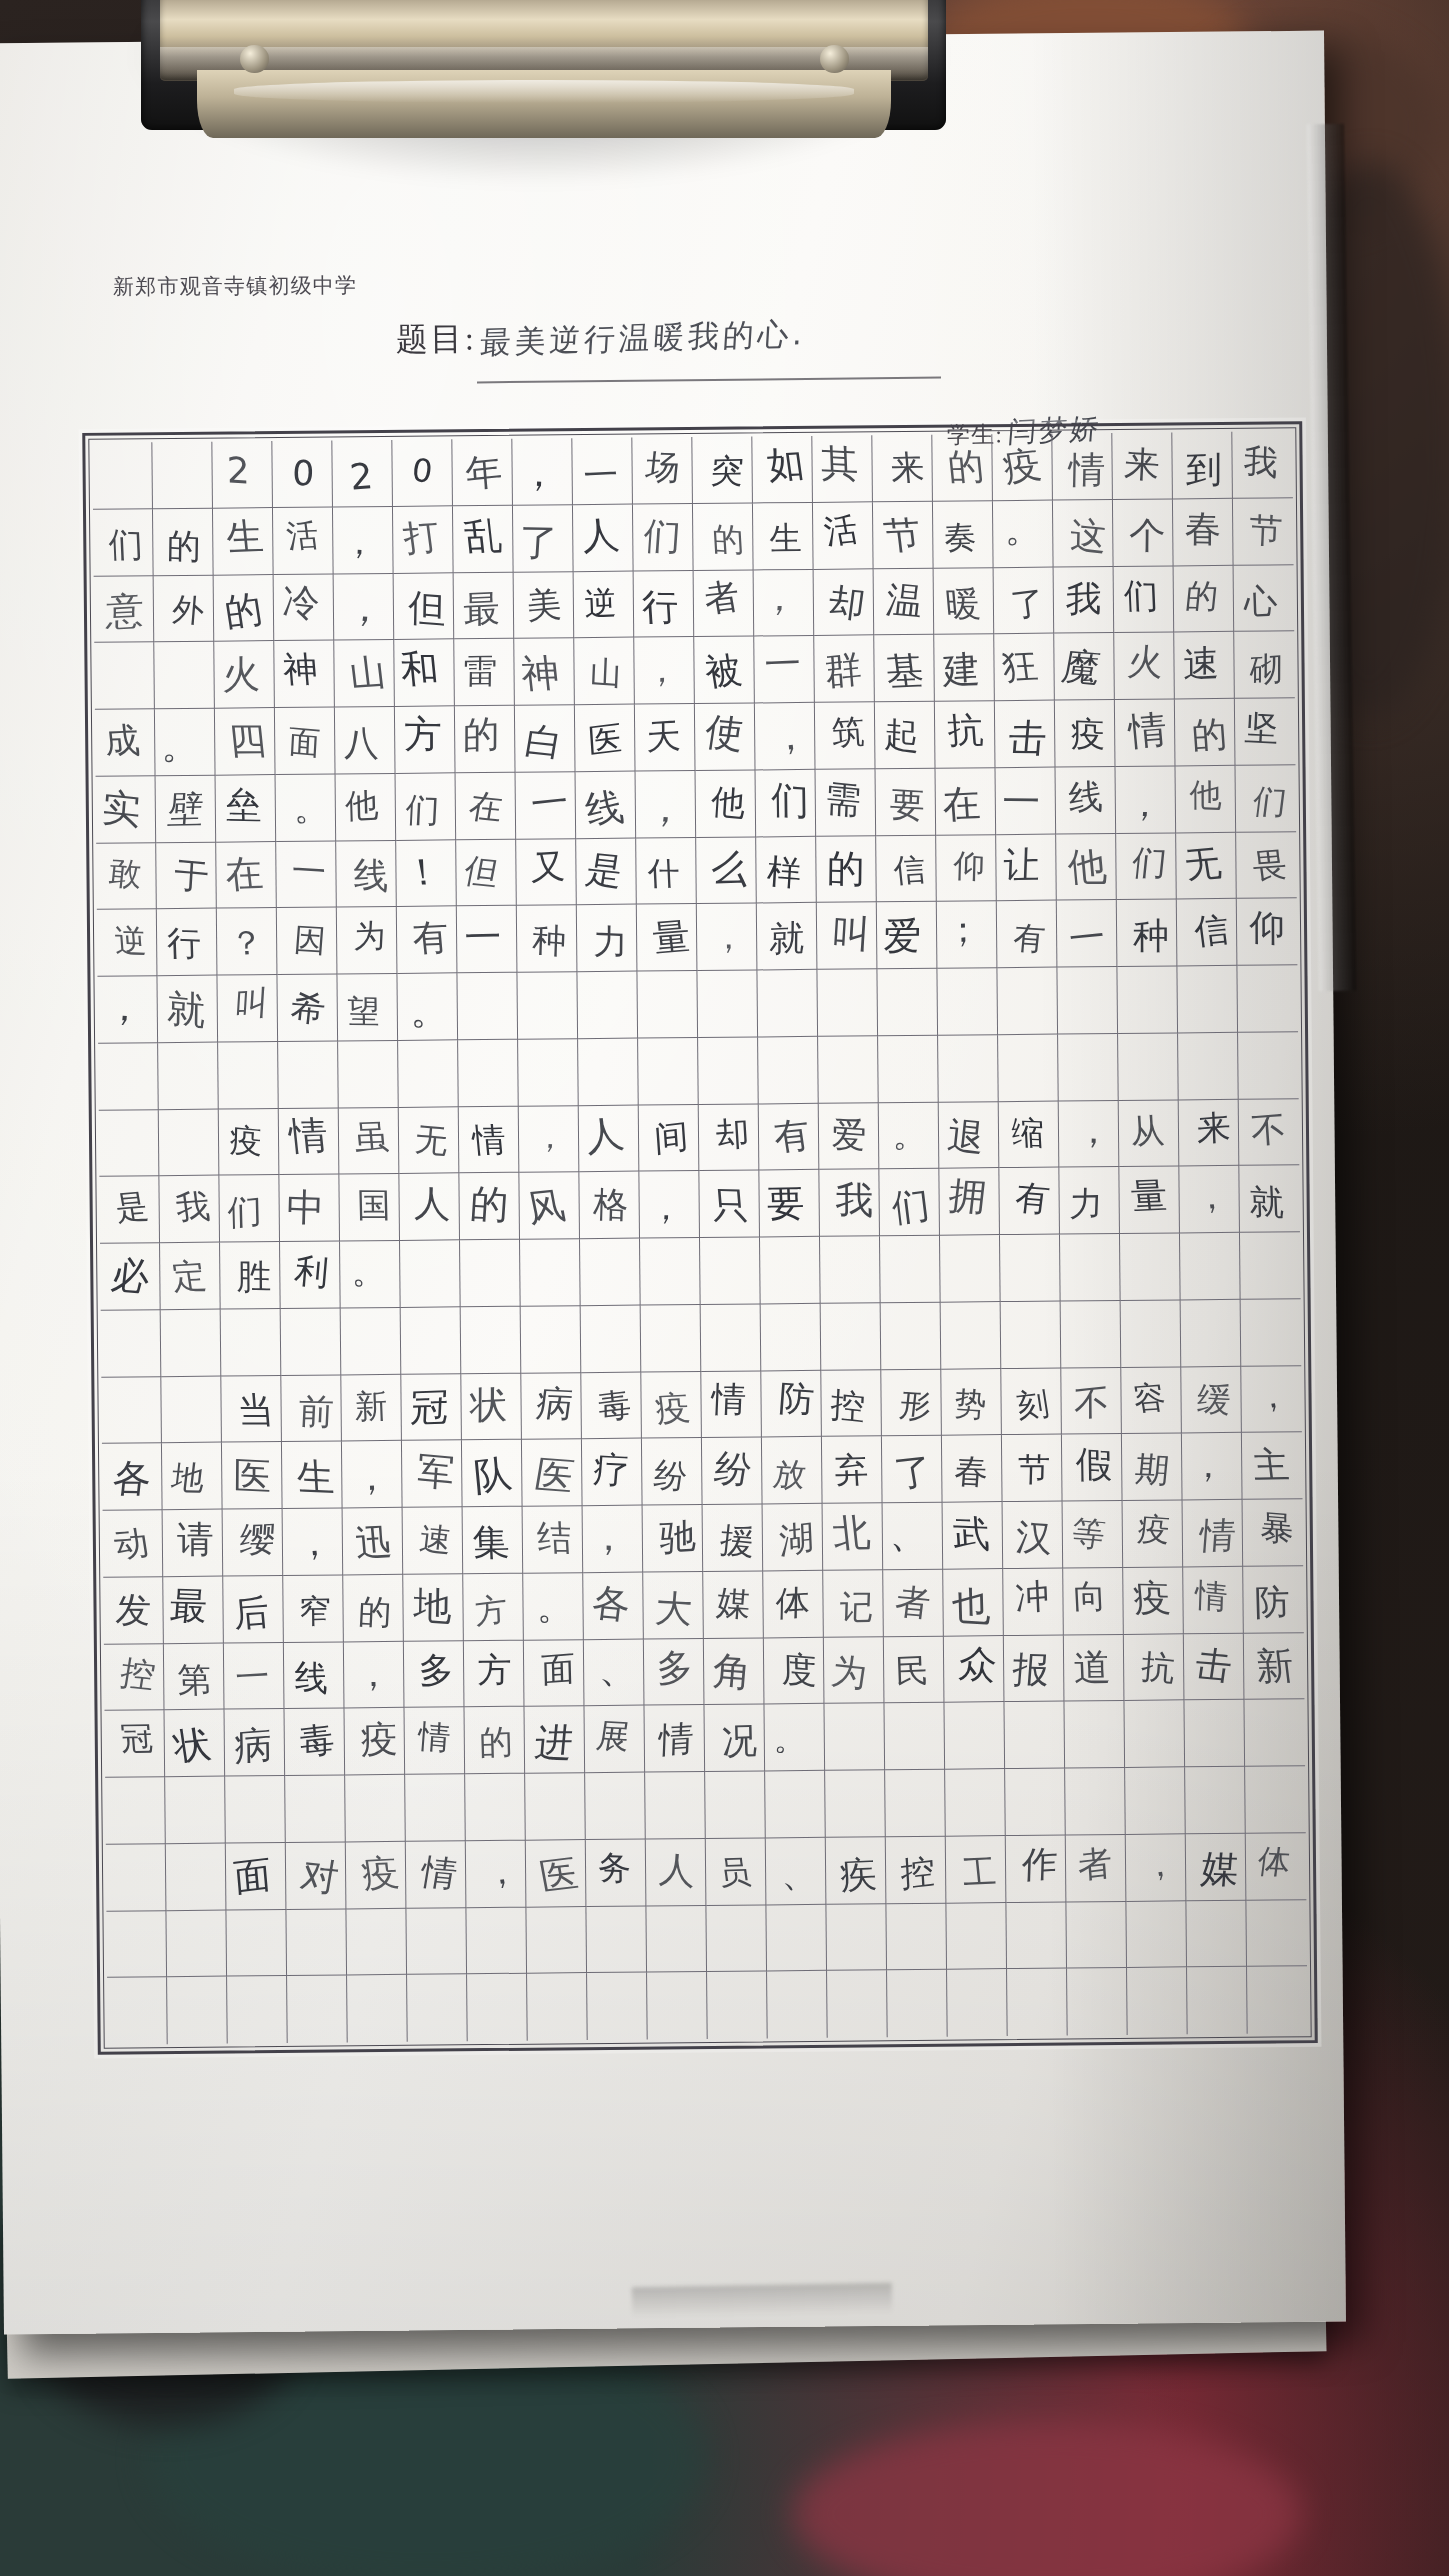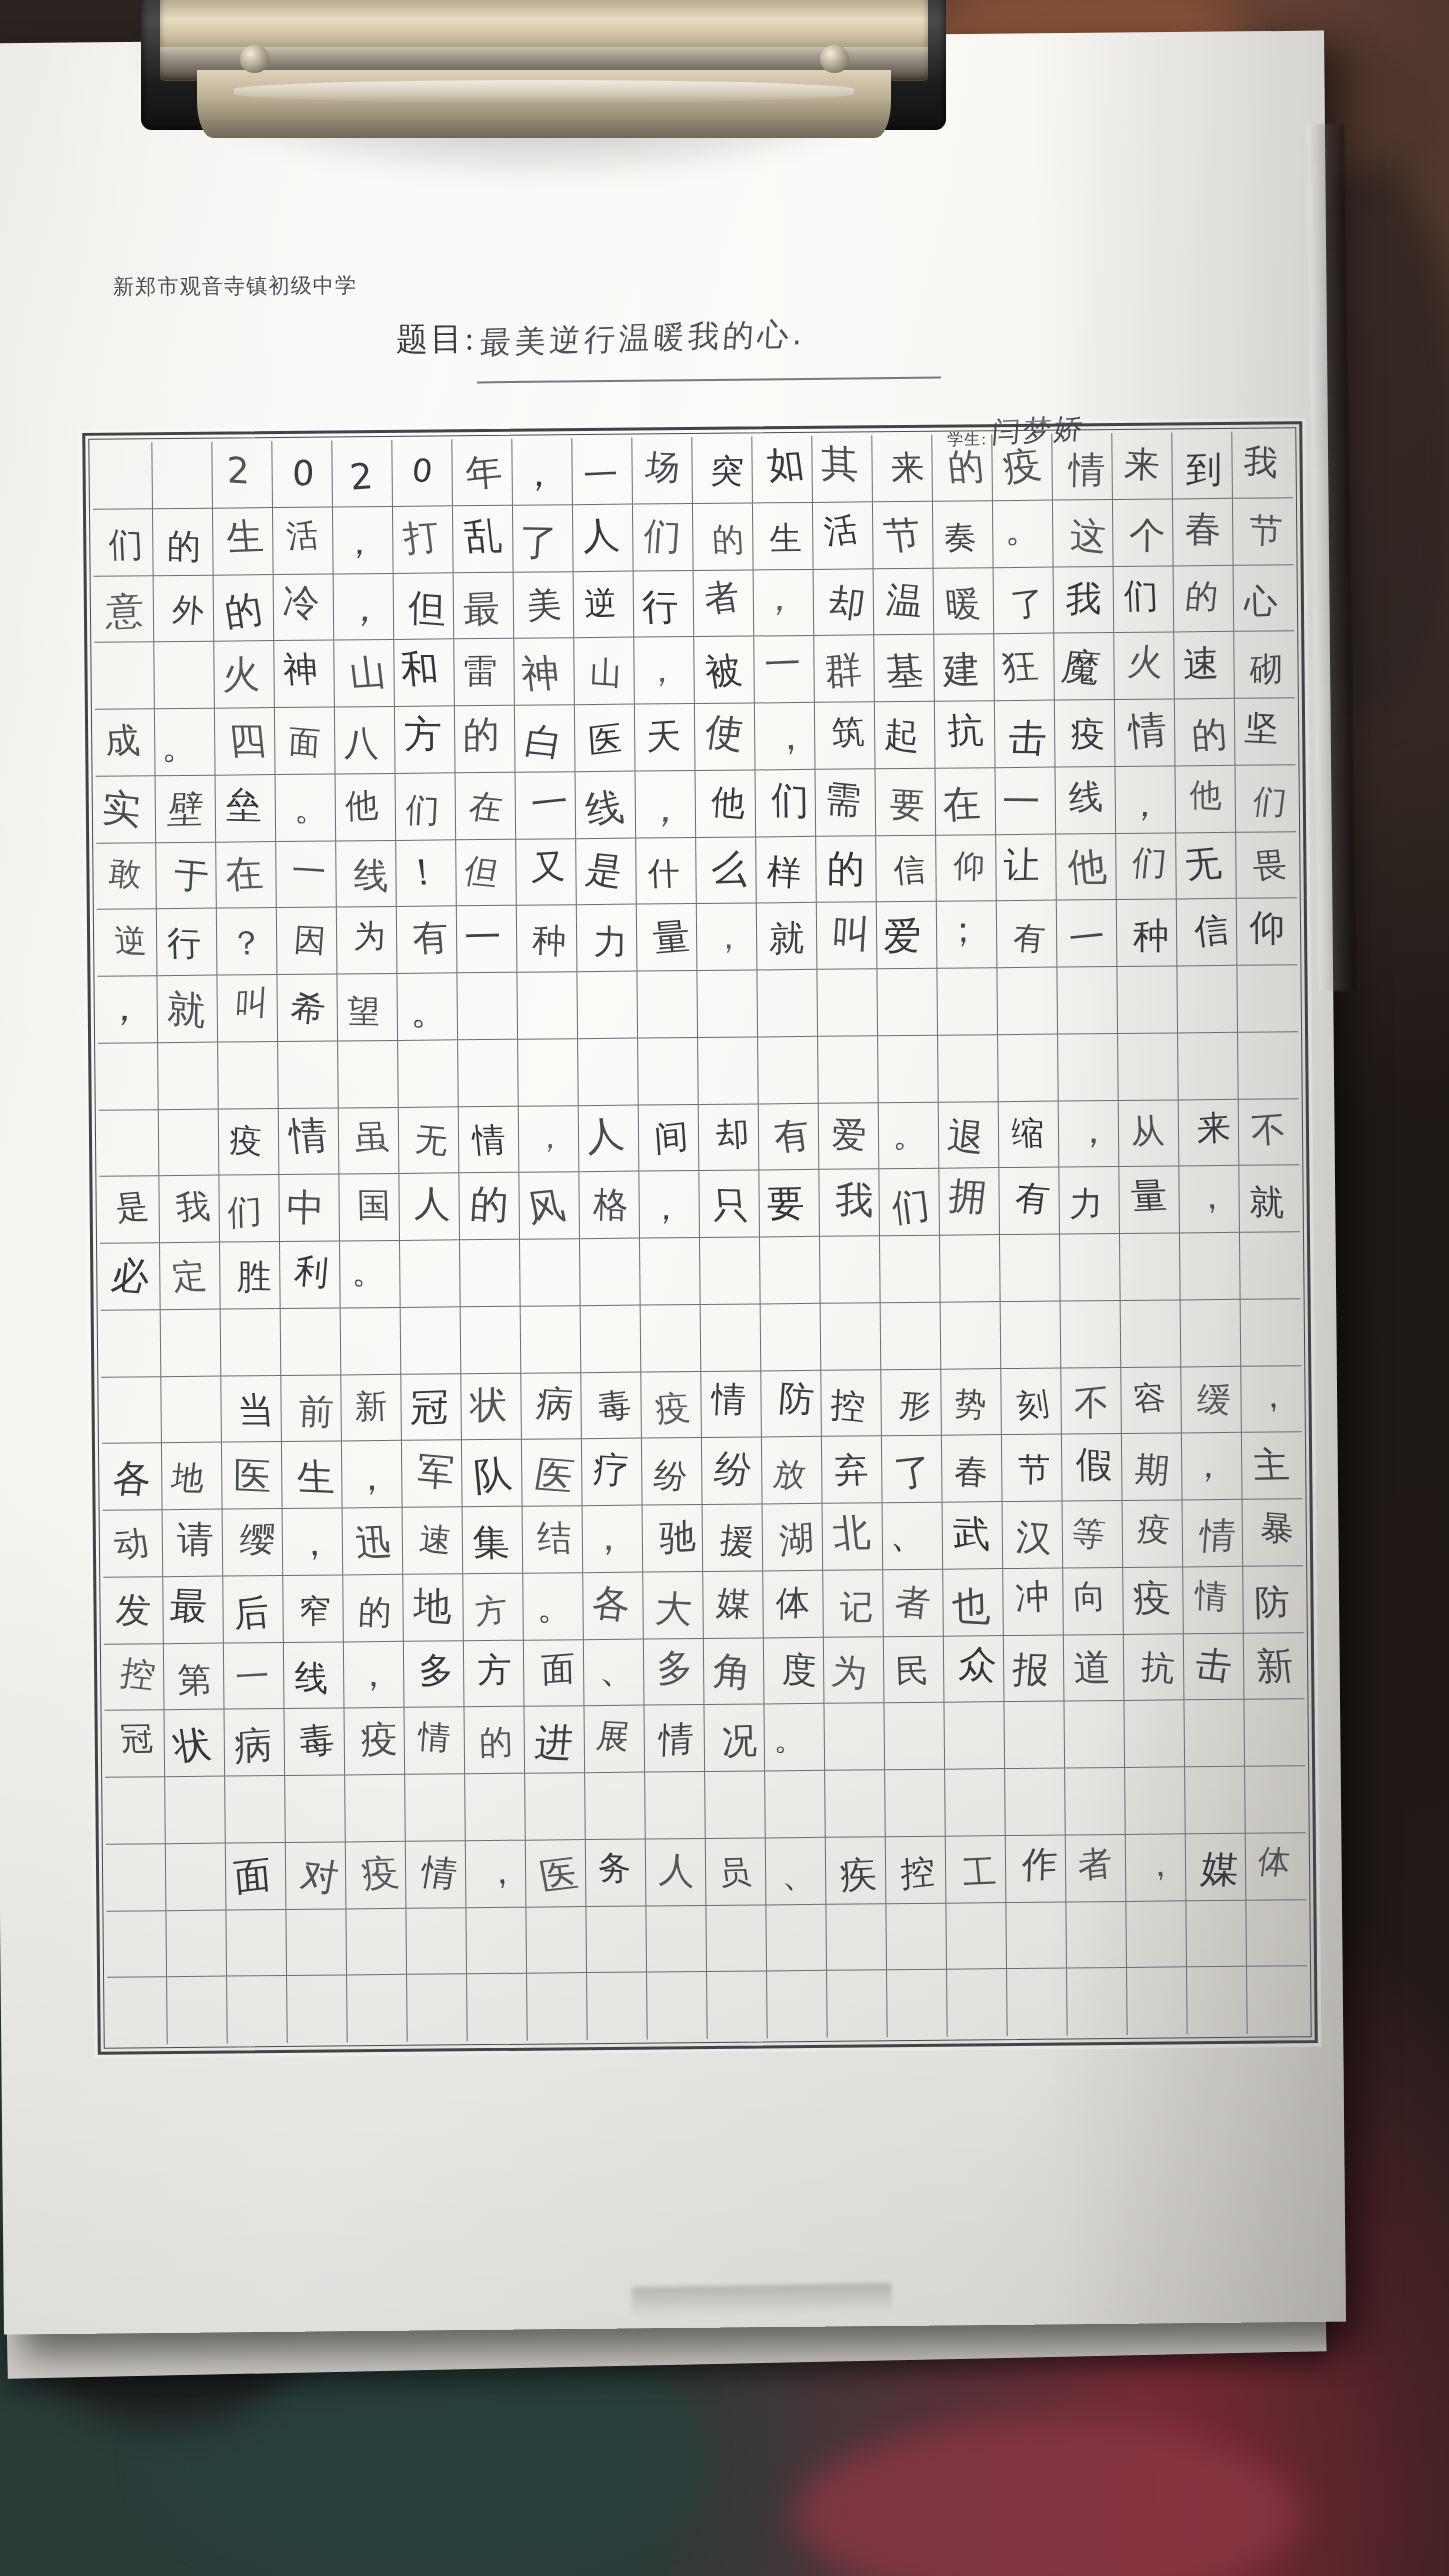--- a/index.html
+++ b/index.html
@@ -189,21 +189,21 @@
     position: absolute;
     left: 947px;
     top: 412px;
     display: flex;
     align-items: flex-end;
     transform: rotate(-0.6deg);
     white-space: nowrap;
   }
   .student-label {
     font-family: "Liberation Serif", serif;
-    font-size: 16px;
+    font-size: 23px;
     color: #46444a;
     letter-spacing: 1.2px;
   }
   .student-hand {
     font-family: "DejaVu Sans", sans-serif;
     font-size: 28.5px;
     color: #2d3039;
     margin-left: 5px;
     letter-spacing: 2.5px;
     transform: rotate(-2deg) skewX(-7deg);

